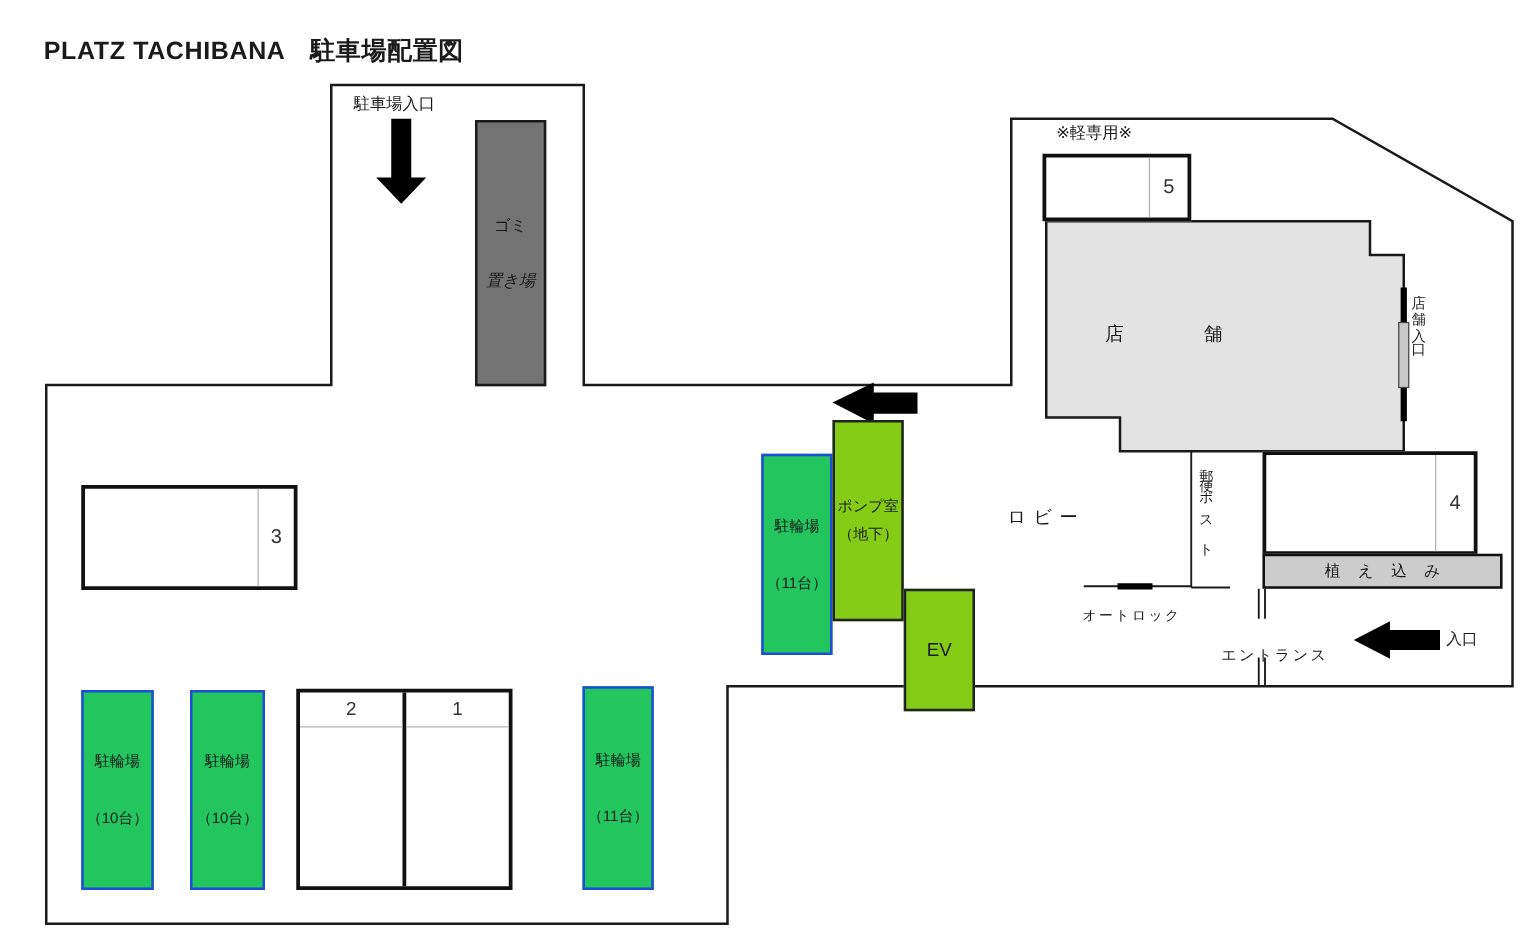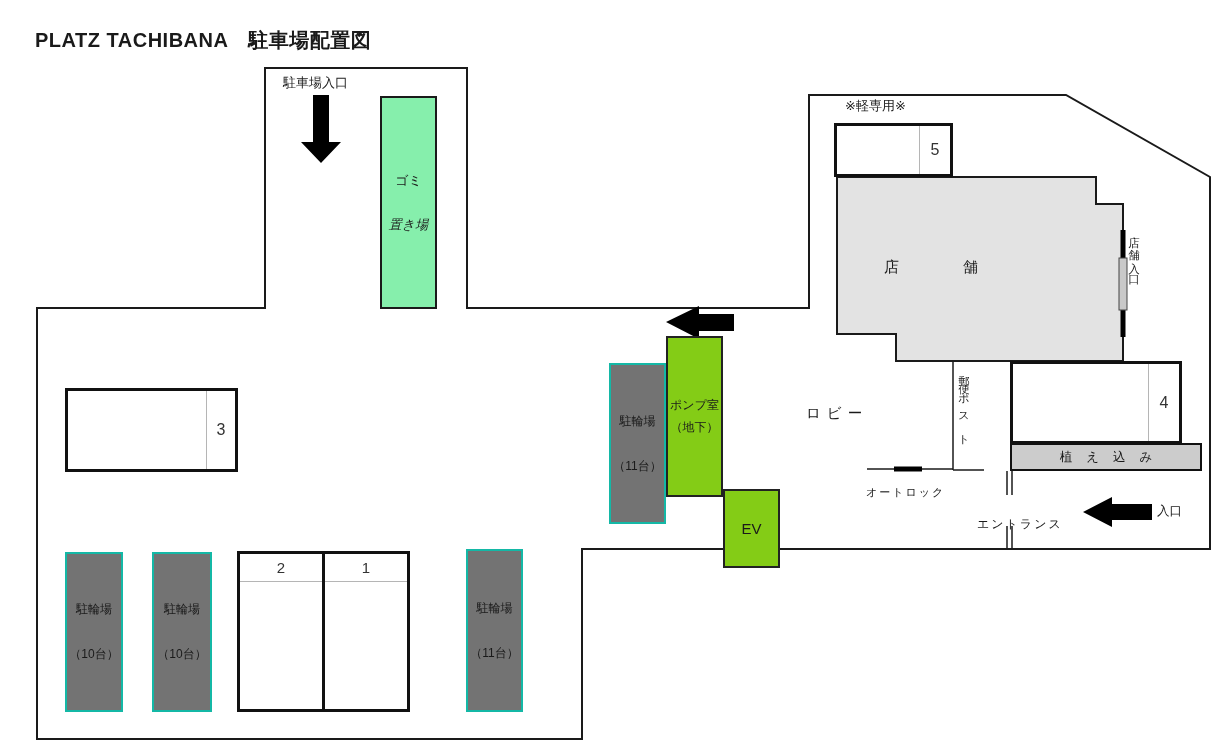--- a/index.html
+++ b/index.html
@@ -5,24 +5,24 @@
   html,body{margin:0;padding:0;background:#fff;}
   #canvas{
     position:relative;width:1229px;height:755px;background:#ffffff;
     font-family:"Liberation Sans","DejaVu Sans",sans-serif;color:#1a1a1a;overflow:hidden;padding-left:34px;
   }
   #plan-svg{position:absolute;left:0;top:0;}
   .abs{position:absolute;box-sizing:border-box;}
   .title{font-size:20px;font-weight:bold;letter-spacing:.5px;white-space:pre;}
   .lbl{white-space:nowrap;}
   .room{display:flex;align-items:center;justify-content:center;flex-direction:column;text-align:center;}
-  .bike{background:#737373;border:2px solid #14b8a6;font-size:12px;}
+  .bike{background:#22c55e;border:2px solid #1d4ed8;font-size:12px;}
   .bike .cap{margin-top:28px;}
   .facility{background:#84cc16;border:2px solid #222;}
-  .garbage{background:#86efac;border:2px solid #1a1a1a;font-size:13px;}
+  .garbage{background:#737373;border:2px solid #1a1a1a;font-size:13px;}
   .garbage .l2{margin-top:26px;font-style:italic;}
   .space-box{background:#ffffff;border:3px solid #111;}
   .num-cell{position:absolute;right:0;top:0;bottom:0;border-left:1px solid #b5b5b5;
     display:flex;align-items:center;justify-content:center;font-size:16px;color:#333;}
   .pair-cell{flex:1;display:flex;flex-direction:column;}
   .pair-head{height:27px;border-bottom:1px solid #b5b5b5;display:flex;align-items:center;justify-content:center;font-size:15px;color:#333;}
   .vtext{writing-mode:vertical-rl;text-orientation:upright;}
   .planting{background:#cccccc;border:2px solid #111;display:flex;align-items:center;justify-content:center;
     font-size:12.5px;letter-spacing:14px;text-indent:14px;}
 </style>
@@ -79,21 +79,21 @@
     <span class="cap">（11台）</span>
   </div>
 
   <div class="abs room facility" style="left:666px;top:336px;width:57px;height:161px;font-size:12px;">
     <span>ポンプ室</span>
     <span style="margin-top:5px;">（地下）</span>
   </div>
 
   <div class="abs lbl" style="left:806px;top:404px;font-size:14.5px;letter-spacing:6px;">ロビー</div>
 
-  <div class="abs room facility" style="left:723px;top:489px;width:57px;height:79px;font-size:15px;text-align:center;">
+  <div class="abs room facility" style="left:723px;top:471px;width:57px;height:98px;font-size:15px;text-align:center;">
     <span>EV</span>
   </div>
 
   <div class="abs lbl" style="left:866px;top:474px;font-size:11px;letter-spacing:2px;margin-top:11px;">オートロック</div>
   <div class="abs lbl vtext" style="left:956px;top:366px;height:100px;font-size:11px;letter-spacing:9px;">郵便ポスト</div>
 
   <div class="abs space-box" style="left:1010px;top:361px;width:172px;height:83px;">
     <div class="num-cell" style="width:30px;">4</div>
   </div>
   <div class="abs planting" style="left:1010px;top:443px;width:192px;height:28px;">

